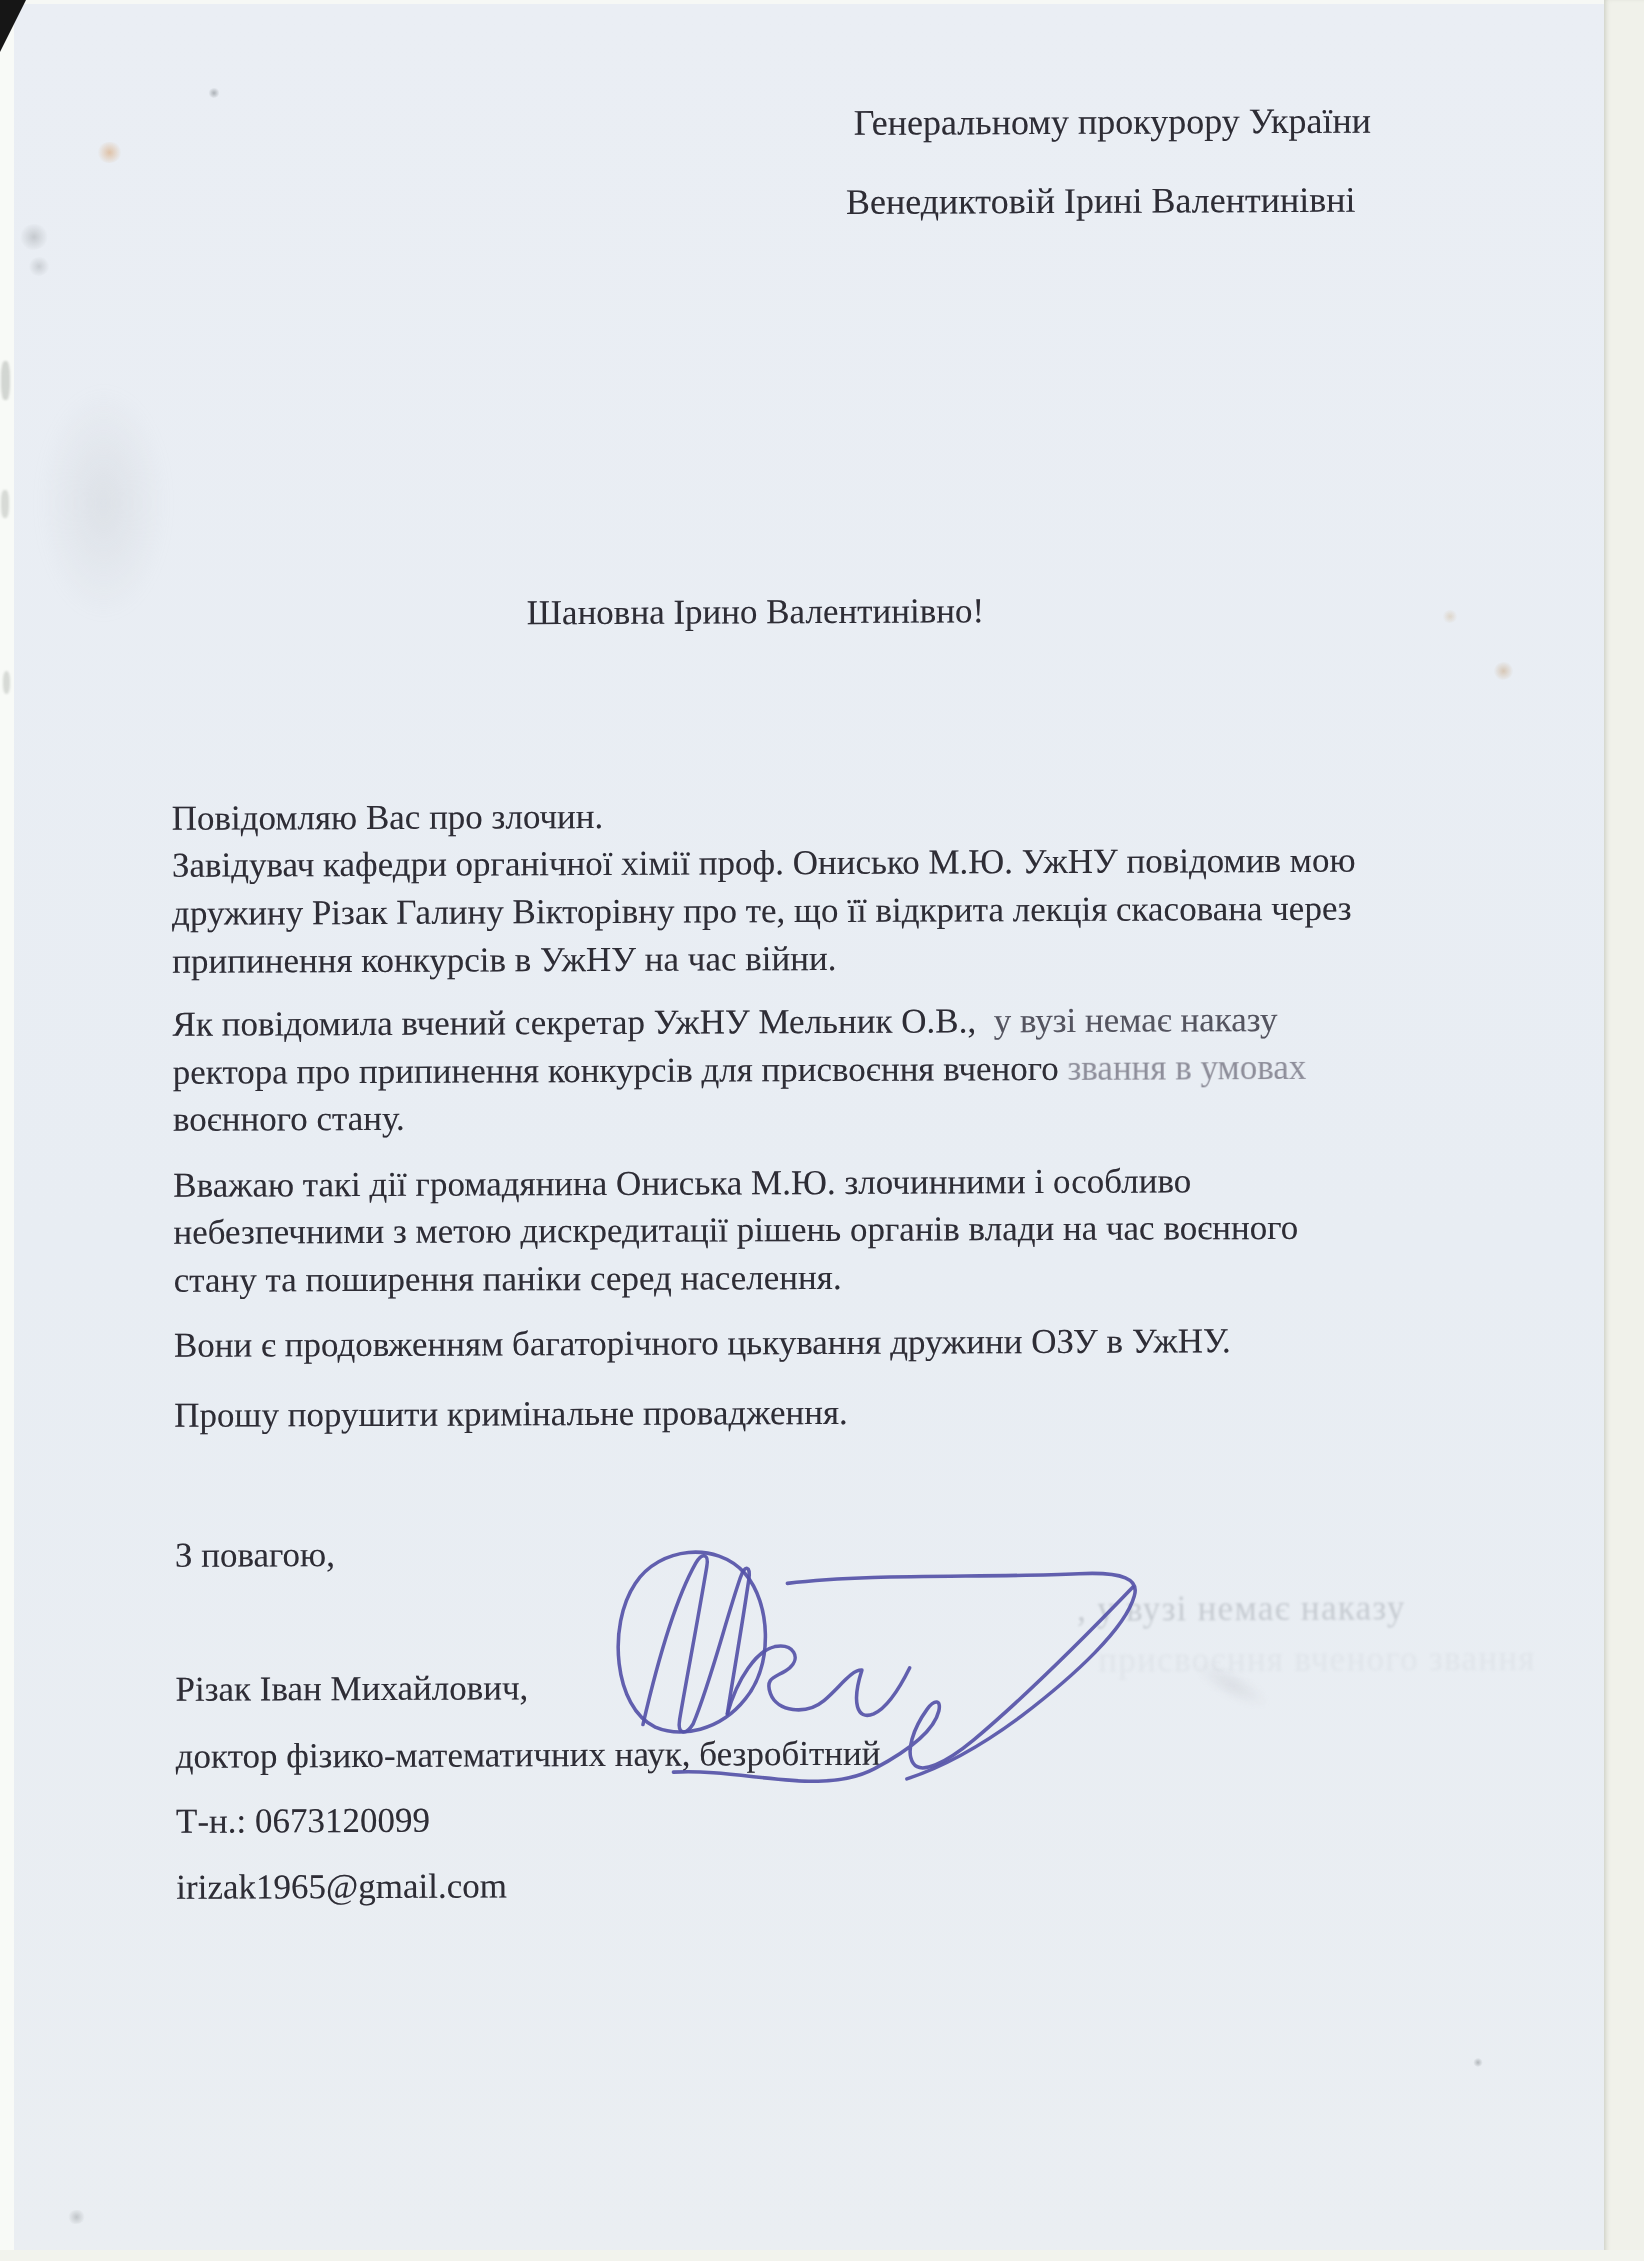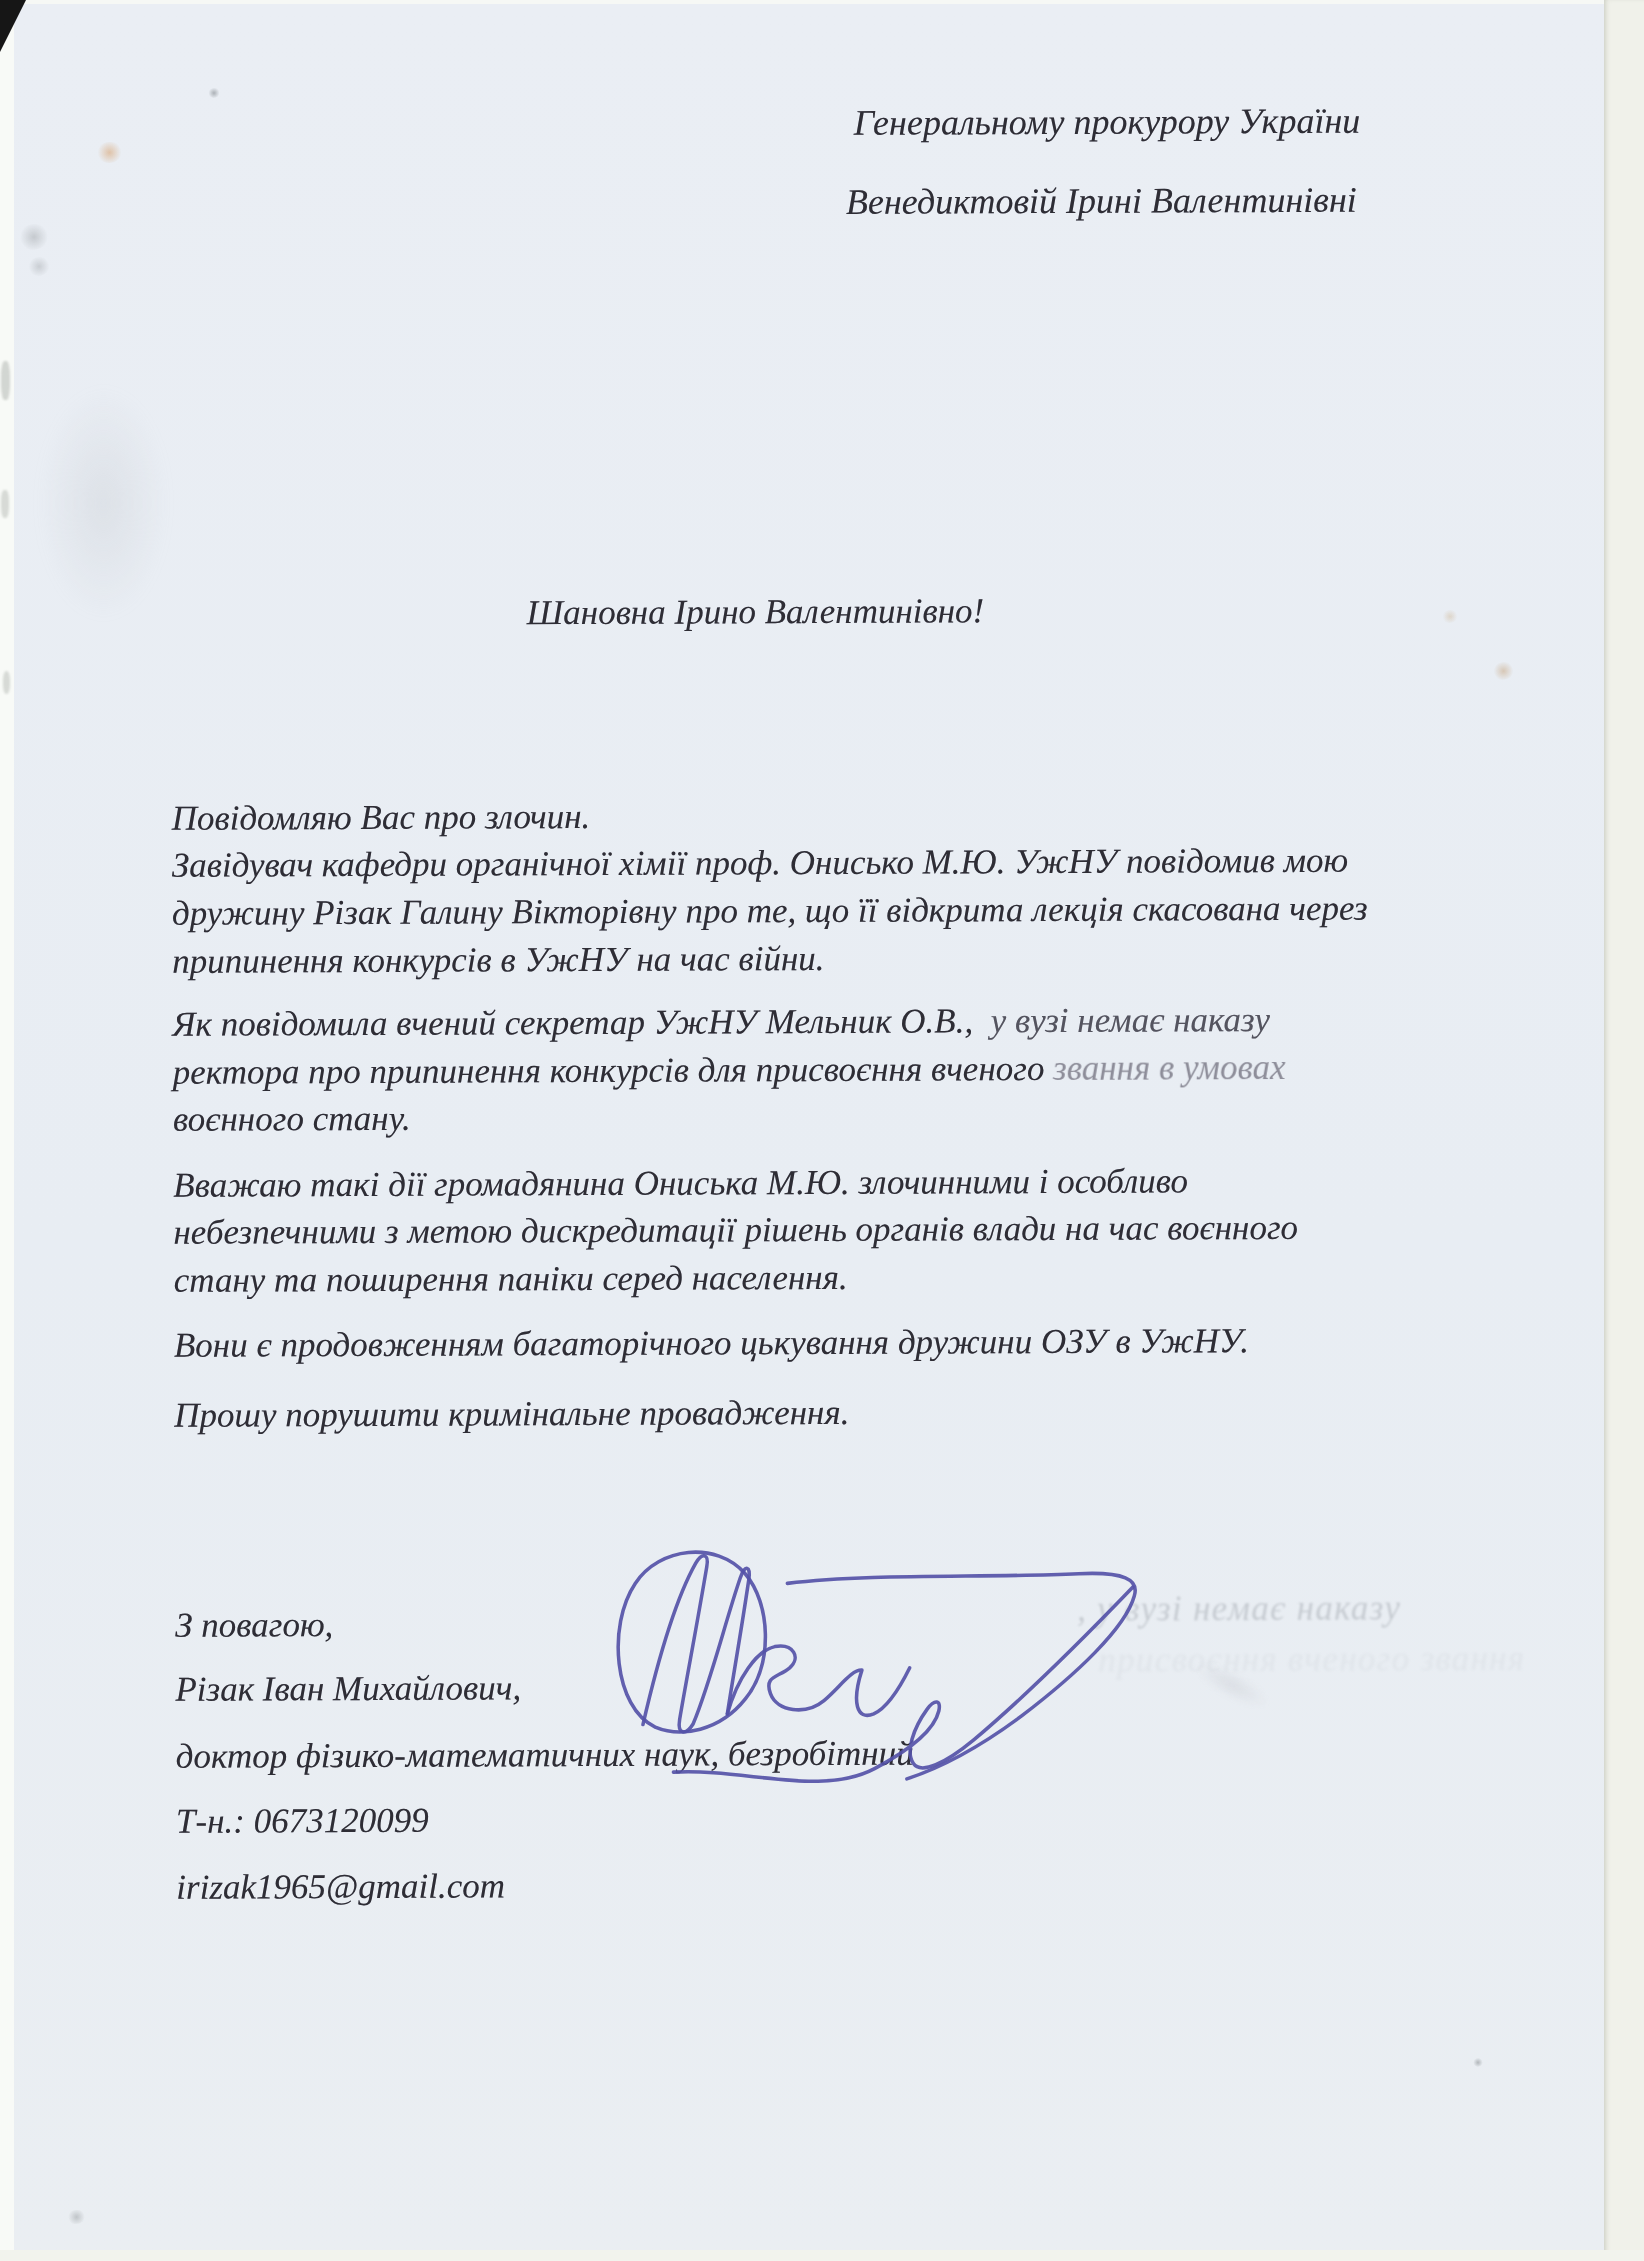--- a/index.html
+++ b/index.html
@@ -1,21 +1,21 @@
 <!DOCTYPE html>
 <html style="font-size:10.3px"><head>
 <meta charset="utf-8">
 <style>
   html,body{margin:0;padding:0;}
   body{
     width:1644px;height:2261px;position:relative;overflow:hidden;
     background:#e9eef4;
     font-family:"Liberation Serif","DejaVu Serif",serif;
   }
-  .page{position:absolute;inset:0;background:linear-gradient(180deg,#eaeef4 0%,#e8edf3 55%,#eaeef2 100%);font-style:italic;}
+  .page{position:absolute;inset:0;background:linear-gradient(180deg,#eaeef4 0%,#e8edf3 55%,#eaeef2 100%);}
   .content{position:absolute;inset:0;transform:rotate(-0.25deg);transform-origin:822px 1128px;}
   .line{
     position:absolute;white-space:pre;
     font-size:35px;line-height:40px;color:#2e2d35;
     text-shadow:0 0 0.6px rgba(55,55,80,.35);
   }
   .hdr{font-size:36px;}
   .semi-faded{color:#54545f;text-shadow:0 0 0.6px rgba(90,90,110,.3);}
   .faded{color:#8d8d99;text-shadow:none;filter:blur(0.3px);}
   .ghost{
@@ -71,21 +71,21 @@
     <div class="line" style="left:173px;top:1163px;">Вважаю такі дії громадянина Ониська М.Ю. злочинними і особливо</div>
     <div class="line" style="left:173px;top:1210px;">небезпечними з метою дискредитації рішень органів влади на час воєнного</div>
     <div class="line" style="left:173px;top:1258px;">стану та поширення паніки серед населення.</div>
 
     <div class="line" style="left:173px;top:1323px;">Вони є продовженням багаторічного цькування дружини ОЗУ в УжНУ.</div>
     <div class="line" style="left:173px;top:1393px;">Прошу порушити кримінальне провадження.</div>
 
     <div class="ghost" style="left:1075px;top:1591px;">, у вузі немає наказу</div>
     <div class="ghost ghost2" style="left:1096px;top:1642px;">присвоєння вченого звання</div>
 
-    <div class="line" style="left:173px;top:1603px;">З повагою,</div>
+    <div class="line" style="left:173px;top:1533px;">З повагою,</div>
     <div class="line" style="left:173px;top:1667px;">Різак Іван Михайлович,</div>
     <div class="line" style="left:173px;top:1734px;">доктор фізико-математичних наук, безробітний</div>
     <div class="line" style="left:173px;top:1799px;">Т-н.: 0673120099</div>
     <div class="line" style="left:173px;top:1865px;">irizak1965@gmail.com</div>
 
     <svg class="sig" viewBox="850 2330 1000 470">
       <path d="M 1012 2678 C 948 2648 938 2520 982 2455 C 1020 2398 1108 2390 1152 2440 C 1192 2487 1196 2580 1152 2635 C 1112 2685 1052 2695 1012 2678"></path>
       <path d="M 993 2674 C 1018 2568 1044 2480 1076 2424 C 1086 2407 1097 2409 1093 2430 C 1076 2528 1060 2608 1050 2666 C 1046 2690 1059 2692 1071 2673 C 1099 2606 1121 2516 1145 2447 C 1152 2426 1162 2428 1158 2451 C 1146 2530 1132 2607 1124 2658"></path>
       <path d="M 1124 2658 C 1140 2602 1170 2560 1198 2554 C 1227 2549 1239 2571 1221 2587 C 1203 2602 1181 2599 1191 2627 C 1201 2655 1246 2661 1274 2638 C 1299 2617 1317 2590 1333 2591 C 1317 2640 1324 2670 1351 2659 C 1373 2649 1392 2618 1407 2588"></path>
       <path d="M 1218 2456 C 1350 2441 1520 2449 1670 2443 C 1740 2440 1764 2452 1756 2478 C 1742 2528 1664 2600 1582 2662 C 1520 2708 1458 2742 1402 2760"></path>

